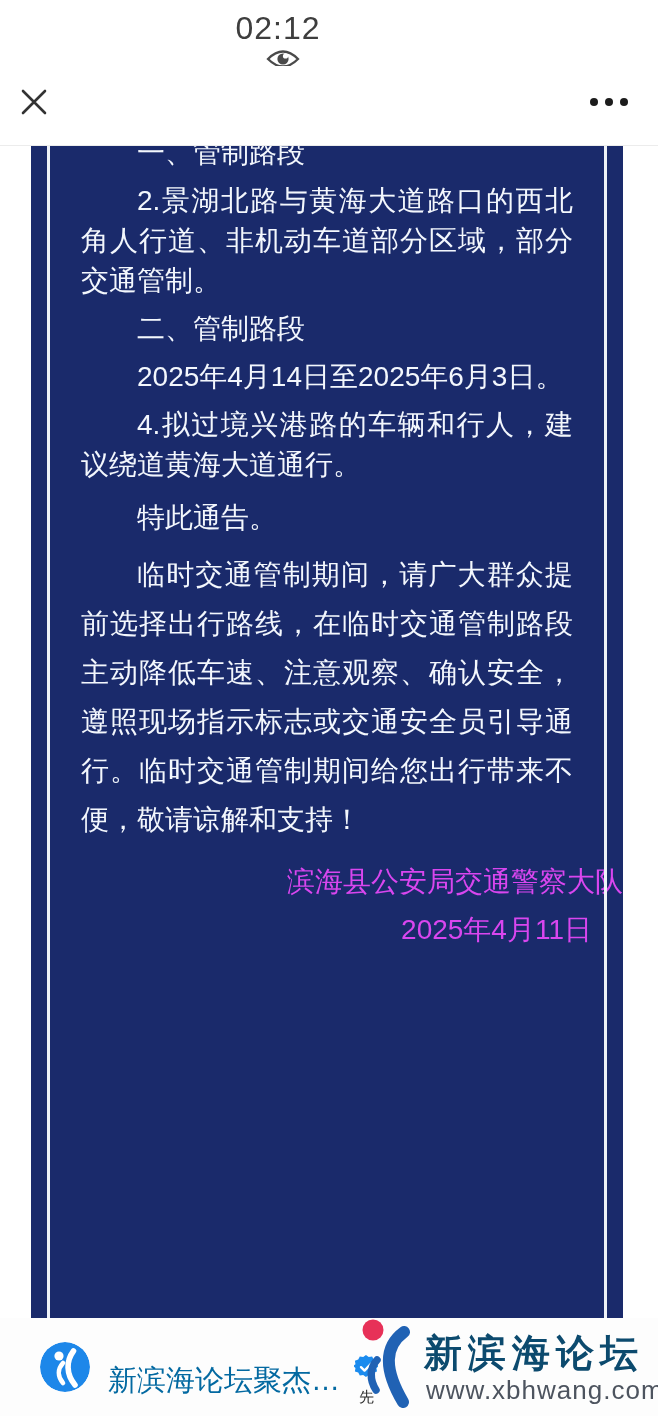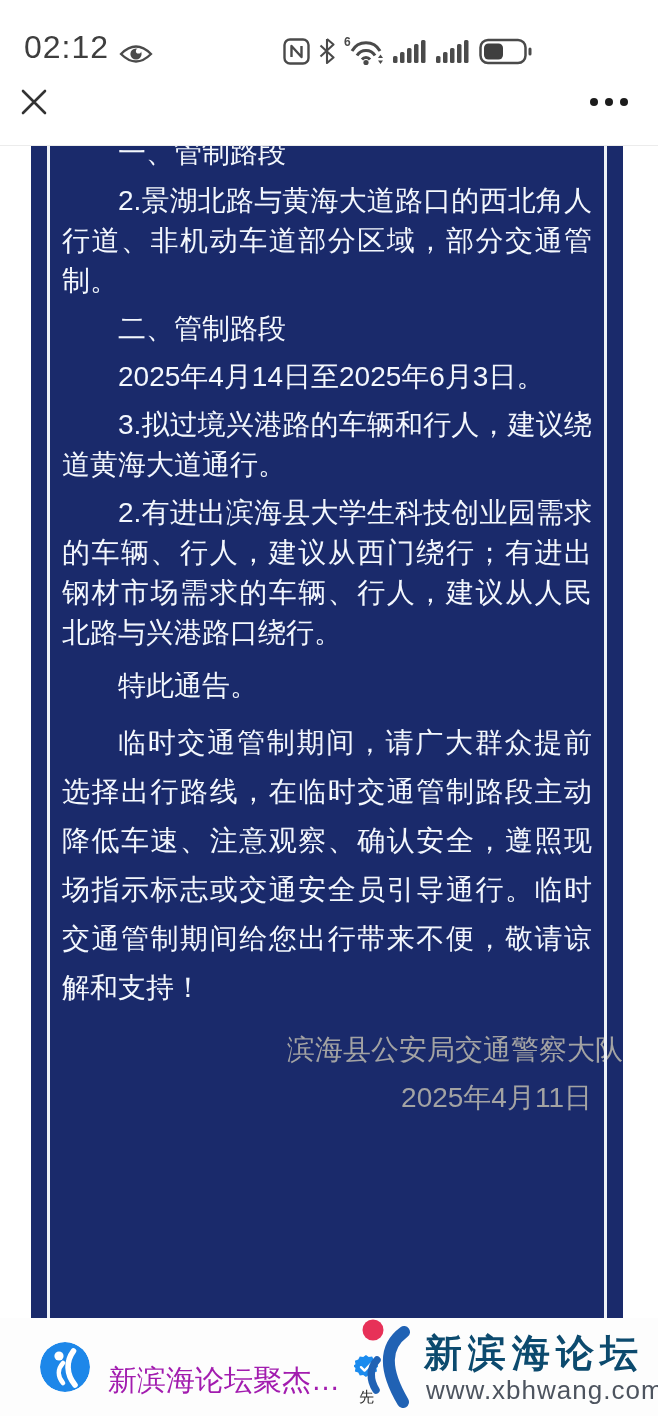--- a/index.html
+++ b/index.html
@@ -1,50 +1,50 @@
 <!DOCTYPE html>
 <html><head>
 <meta charset="utf-8">
 <style>
   html,body{margin:0;padding:0;background:#fff;}
   .screen{position:relative;width:658px;height:1416px;background:#ffffff;overflow:hidden;
           font-family:"Liberation Sans","DejaVu Sans",sans-serif;}
 
   
   .status-bar{position:absolute;top:0;left:0;width:556px;height:66px;
-              display:flex;align-items:flex-end;padding:10px 24px 0 24px;box-sizing:border-box;}
+              display:flex;align-items:center;padding:10px 24px 0 24px;box-sizing:border-box;flex-direction:column;}
   .time{font-size:32px;color:#3e3e3e;font-weight:500;letter-spacing:1px;}
   .eye{margin-left:10px;display:flex;align-items:center;}
   .sb-spacer{flex:1;}
   .sb-icons{display:flex;align-items:center;gap:9px;}
 
   
   .nav-bar{position:absolute;top:66px;left:0;width:658px;height:80px;background:#fff;
            border-bottom:1px solid #ececec;box-sizing:border-box;}
   .close-btn{position:absolute;left:20px;top:22px;width:28px;height:28px;cursor:pointer;}
   .more-btn{position:absolute;right:30px;top:24px;height:24px;display:flex;align-items:center;gap:7px;cursor:pointer;}
   .more-btn i{display:block;width:8px;height:8px;border-radius:50%;background:#1c1c1c;}
 
   
   .doc{position:absolute;left:31px;top:146px;width:592px;height:1172px;
        background:#1a2a6b;overflow:hidden;}
   .doc-border{position:absolute;left:16px;right:16px;top:-24px;bottom:-24px;
               border:3px solid #eef2f8;pointer-events:none;}
-  .doc-content{position:relative;margin-top:-13px;padding:0 31px;
+  .doc-content{position:relative;margin-top:-13px;padding:0 50px;
                font-size:28px;line-height:40px;color:#f3f7fd;text-align:justify;}
   .doc-content p{margin:0 0 8px 0;text-indent:2em;}
   .doc-content p.wide{line-height:49px;}
-  .sig-block{margin-top:14px;font-size:28px;line-height:48px;color:#a3a3a3;text-align:right;}
+  .sig-block{margin-top:14px;font-size:28px;line-height:48px;color:#d946ef;text-align:right;}
   .sig-date{padding-right:31px;}
 
   
   .footer{position:absolute;left:0;top:1318px;width:658px;height:98px;background:#fdfdfd;
           display:flex;align-items:center;}
   .avatar{margin-left:40px;width:50px;height:50px;border-radius:50%;flex:0 0 auto;}
-  .acct-name{margin-left:18px;font-size:29px;color:#a21caf;white-space:nowrap;margin-top:27px;}
+  .acct-name{margin-left:18px;font-size:29px;color:#0369a1;white-space:nowrap;margin-top:27px;}
   .badge{margin-left:14px;flex:0 0 auto;display:flex;}
 
   
   .watermark{position:absolute;left:346px;top:1314px;width:312px;height:100px;pointer-events:none;}
   .wm-mascot{position:absolute;left:0;top:2px;}
   .wm-title{position:absolute;left:78px;top:14px;font-size:38px;letter-spacing:6px;
             font-weight:600;color:#0c4a6e;white-space:nowrap;}
   .wm-url{position:absolute;left:80px;top:61px;font-size:26px;letter-spacing:1px;
           color:#4d545f;white-space:nowrap;}
 </style>
@@ -116,22 +116,21 @@
   </div>
 
   <div class="doc">
     <div class="doc-border"></div>
     <div class="doc-content">
 
     <p class="para">一、管制路段</p>
         <p class="para">2.景湖北路与黄海大道路口的西北角人行道、非机动车道部分区域，部分交通管制。</p>
         <p class="para">二、管制路段</p>
         <p class="para">2025年4月14日至2025年6月3日。</p>
-        <p class="para">3.拟过境兴港路的车辆和行人，建议绕道黄海大道通行。</p>
-        <p class="para">2.有进出滨海县大学生科技创业园需求的车辆、行人，建议从西门绕行；有进出钢材市场需求的车辆、行人，建议从人民北路与兴港路口绕行。</p>
+        <p class="para">4.拟过境兴港路的车辆和行人，建议绕道黄海大道通行。</p>
         <p class="para wide">特此通告。</p>
         <p class="para wide">临时交通管制期间，请广大群众提前选择出行路线，在临时交通管制路段主动降低车速、注意观察、确认安全，遵照现场指示标志或交通安全员引导通行。临时交通管制期间给您出行带来不便，敬请谅解和支持！</p>
       </div>
     <div class="sig-block">
       <div class="sig-line">滨海县公安局交通警察大队</div>
       <div class="sig-date">2025年4月11日</div>
     </div>
   </div>
 
   <div class="footer">

